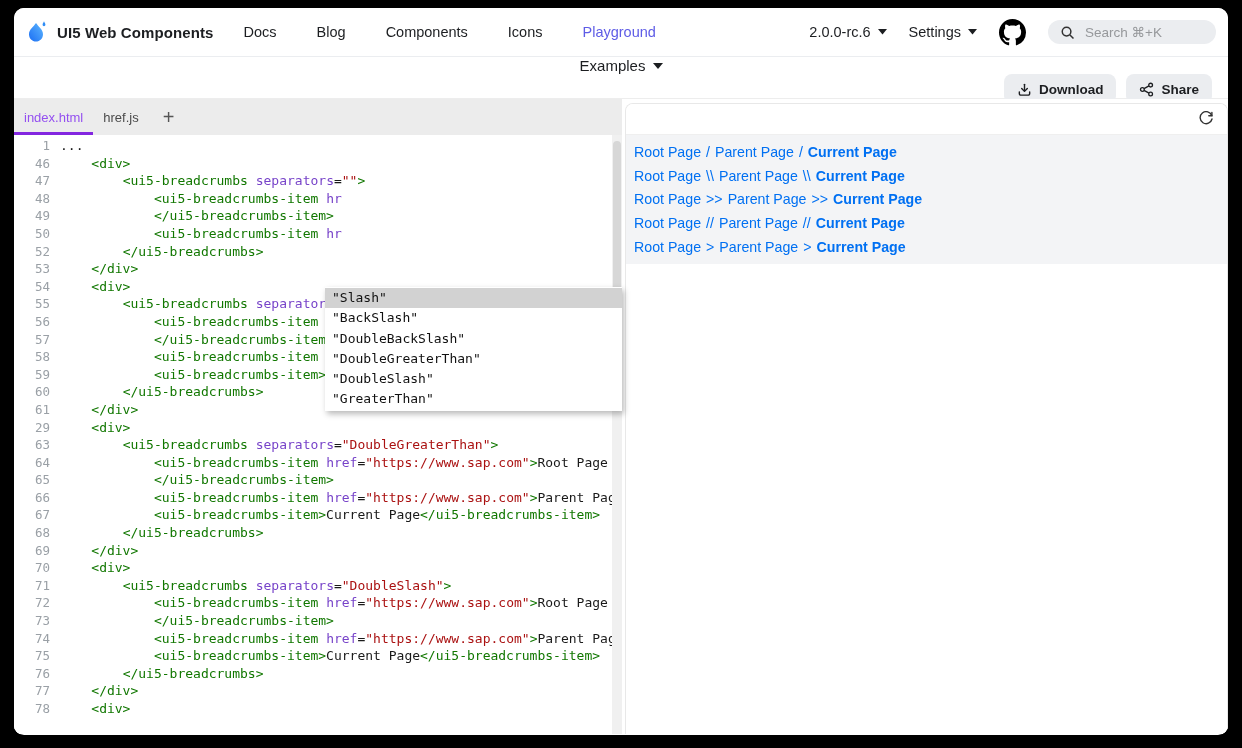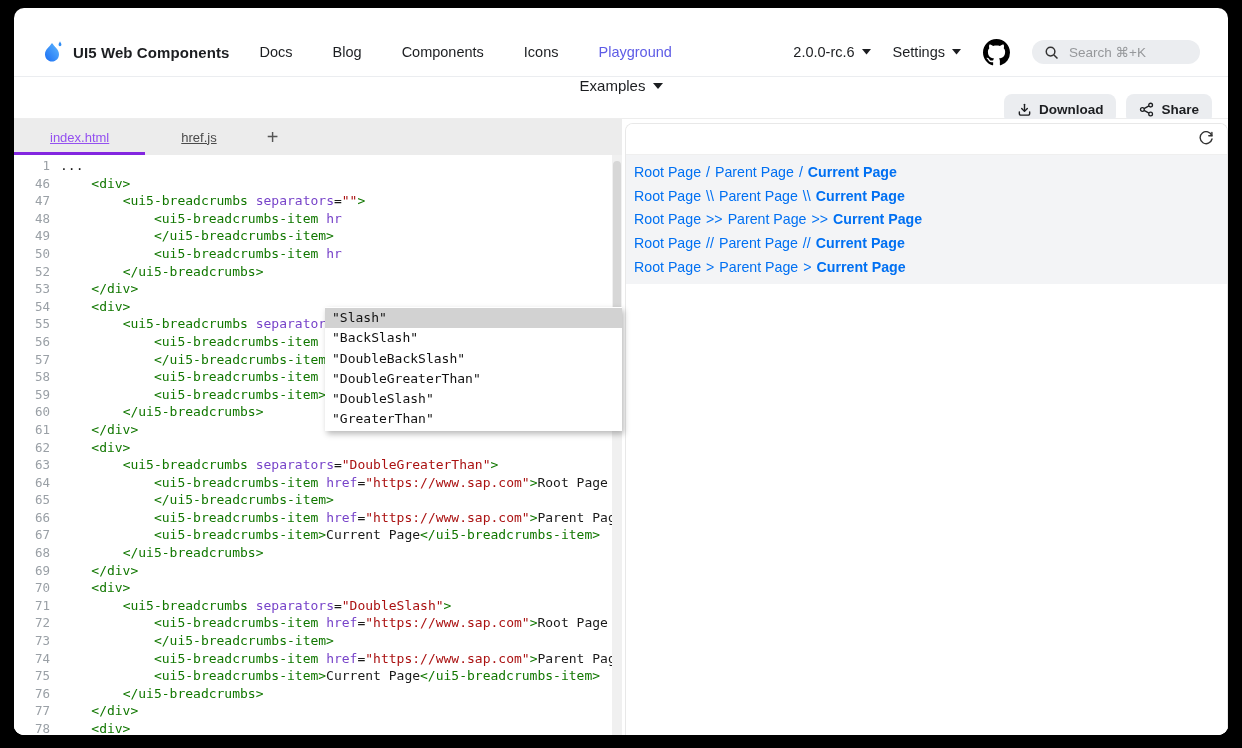--- a/index.html
+++ b/index.html
@@ -6,22 +6,22 @@
   body{
     width:1242px;height:748px;background:#000;position:relative;overflow:hidden;
     font-family:"Liberation Sans", sans-serif;
   }
   .screen{
     position:absolute;left:14px;top:8px;width:1214px;height:727px;
     background:#fff;border-radius:10px;overflow:hidden;
   }
   
   .header{
-    height:49px;display:flex;align-items:center;padding:0 28px;
-    border-bottom:1px solid #ebedf0;background:#fff;box-sizing:border-box;margin-top:20px;
+    height:49px;display:flex;align-items:center;padding:0 12px;
+    border-bottom:1px solid #ebedf0;background:#fff;box-sizing:border-box;
   }
   .brand{display:flex;align-items:center;gap:9px;cursor:pointer;}
   .brand-title{font-size:15px;font-weight:700;color:#1c1e21;letter-spacing:.1px;}
   .nav{display:flex;align-items:center;gap:40px;margin-left:30px;}
   .nav-item{font-size:14.5px;color:#1c1e21;cursor:pointer;}
   .nav-item.active{color:#5e5ce6;}
   .header-right{margin-left:auto;display:flex;align-items:center;gap:22px;}
   .drop{display:flex;align-items:center;gap:7px;font-size:14.5px;color:#1c1e21;cursor:pointer;}
   .caret{width:9px;height:6px;display:inline-block;}
   .gh{width:27px;height:27px;display:flex;align-items:center;}
@@ -44,21 +44,21 @@
   .tb-btn{
     height:30px;border-radius:8px;background:#ebedf0;border:none;display:flex;align-items:center;
     gap:7px;padding:0 13px;font-size:13.5px;font-weight:600;color:#1c1e21;cursor:pointer;
     font-family:"Liberation Sans",sans-serif;
   }
   
   .main{display:flex;height:635px;position:relative;background:#fff;}
   .editor{width:608px;display:flex;flex-direction:column;position:relative;background:#fff;}
   .tabbar{height:36px;background:#ececec;display:flex;align-items:stretch;flex:0 0 36px;}
   .tab{
-    position:relative;display:flex;align-items:center;padding:0 36px;font-size:13px;color:#4a4a4a;cursor:pointer;text-decoration:underline;
+    position:relative;display:flex;align-items:center;padding:0 10px;font-size:13px;color:#4a4a4a;cursor:pointer;
   }
   .tab.active{color:#9450f0;}
   .tab.active::after{content:"";position:absolute;left:0;right:0;bottom:0;height:3px;background:#8326e0;}
   .tab-add{display:flex;align-items:center;padding:0 14px;font-size:20px;font-weight:300;color:#555;cursor:pointer;}
   .code-area{
     position:relative;flex:1;background:#fff;overflow:hidden;padding-top:2px;
     font-family:"DejaVu Sans Mono","Liberation Mono",monospace;font-size:13px;line-height:17.6px;
   }
   .code-row{display:flex;white-space:pre;height:17.6px;}
   .gutter{
@@ -214,21 +214,21 @@
           <div class="code-row"><span class="gutter">52</span><span class="code-text"><span class="tk-p">        </span><span class="tk-t">&lt;/ui5-breadcrumbs&gt;</span></span></div>
           <div class="code-row"><span class="gutter">53</span><span class="code-text"><span class="tk-p">    </span><span class="tk-t">&lt;/div&gt;</span></span></div>
           <div class="code-row"><span class="gutter">54</span><span class="code-text"><span class="tk-p">    </span><span class="tk-t">&lt;div&gt;</span></span></div>
           <div class="code-row"><span class="gutter">55</span><span class="code-text"><span class="tk-p">        </span><span class="tk-t">&lt;ui5-breadcrumbs</span><span class="tk-p"> </span><span class="tk-a">separators</span><span class="tk-p">=</span><span class="tk-s">"DoubleBackSlash"</span><span class="tk-t">&gt;</span></span></div>
           <div class="code-row"><span class="gutter">56</span><span class="code-text"><span class="tk-p">            </span><span class="tk-t">&lt;ui5-breadcrumbs-item</span><span class="tk-p"> </span><span class="tk-a">href</span><span class="tk-p">=</span><span class="tk-s">"https://www.sap.com"</span><span class="tk-t">&gt;</span><span class="tk-p">Root Page</span></span></div>
           <div class="code-row"><span class="gutter">57</span><span class="code-text"><span class="tk-p">            </span><span class="tk-t">&lt;/ui5-breadcrumbs-item&gt;</span></span></div>
           <div class="code-row"><span class="gutter">58</span><span class="code-text"><span class="tk-p">            </span><span class="tk-t">&lt;ui5-breadcrumbs-item</span><span class="tk-p"> </span><span class="tk-a">href</span><span class="tk-p">=</span><span class="tk-s">"https://www.sap.com"</span><span class="tk-t">&gt;</span><span class="tk-p">Parent Page</span></span></div>
           <div class="code-row"><span class="gutter">59</span><span class="code-text"><span class="tk-p">            </span><span class="tk-t">&lt;ui5-breadcrumbs-item&gt;</span><span class="tk-p">Current Page</span><span class="tk-t">&lt;/ui5-breadcrumbs-item&gt;</span></span></div>
           <div class="code-row"><span class="gutter">60</span><span class="code-text"><span class="tk-p">        </span><span class="tk-t">&lt;/ui5-breadcrumbs&gt;</span></span></div>
           <div class="code-row"><span class="gutter">61</span><span class="code-text"><span class="tk-p">    </span><span class="tk-t">&lt;/div&gt;</span></span></div>
-          <div class="code-row"><span class="gutter">62</span><span class="code-text"><span class="tk-p">    </span><span class="tk-t">&lt;div&gt;</span></span></div>
+          <div class="code-row"><span class="gutter">29</span><span class="code-text"><span class="tk-p">    </span><span class="tk-t">&lt;div&gt;</span></span></div>
           <div class="code-row"><span class="gutter">63</span><span class="code-text"><span class="tk-p">        </span><span class="tk-t">&lt;ui5-breadcrumbs</span><span class="tk-p"> </span><span class="tk-a">separators</span><span class="tk-p">=</span><span class="tk-s">"DoubleGreaterThan"</span><span class="tk-t">&gt;</span></span></div>
           <div class="code-row"><span class="gutter">64</span><span class="code-text"><span class="tk-p">            </span><span class="tk-t">&lt;ui5-breadcrumbs-item</span><span class="tk-p"> </span><span class="tk-a">href</span><span class="tk-p">=</span><span class="tk-s">"https://www.sap.com"</span><span class="tk-t">&gt;</span><span class="tk-p">Root Page</span></span></div>
           <div class="code-row"><span class="gutter">65</span><span class="code-text"><span class="tk-p">            </span><span class="tk-t">&lt;/ui5-breadcrumbs-item&gt;</span></span></div>
           <div class="code-row"><span class="gutter">66</span><span class="code-text"><span class="tk-p">            </span><span class="tk-t">&lt;ui5-breadcrumbs-item</span><span class="tk-p"> </span><span class="tk-a">href</span><span class="tk-p">=</span><span class="tk-s">"https://www.sap.com"</span><span class="tk-t">&gt;</span><span class="tk-p">Parent Page</span></span></div>
           <div class="code-row"><span class="gutter">67</span><span class="code-text"><span class="tk-p">            </span><span class="tk-t">&lt;ui5-breadcrumbs-item&gt;</span><span class="tk-p">Current Page</span><span class="tk-t">&lt;/ui5-breadcrumbs-item&gt;</span></span></div>
           <div class="code-row"><span class="gutter">68</span><span class="code-text"><span class="tk-p">        </span><span class="tk-t">&lt;/ui5-breadcrumbs&gt;</span></span></div>
           <div class="code-row"><span class="gutter">69</span><span class="code-text"><span class="tk-p">    </span><span class="tk-t">&lt;/div&gt;</span></span></div>
           <div class="code-row"><span class="gutter">70</span><span class="code-text"><span class="tk-p">    </span><span class="tk-t">&lt;div&gt;</span></span></div>
           <div class="code-row"><span class="gutter">71</span><span class="code-text"><span class="tk-p">        </span><span class="tk-t">&lt;ui5-breadcrumbs</span><span class="tk-p"> </span><span class="tk-a">separators</span><span class="tk-p">=</span><span class="tk-s">"DoubleSlash"</span><span class="tk-t">&gt;</span></span></div>
           <div class="code-row"><span class="gutter">72</span><span class="code-text"><span class="tk-p">            </span><span class="tk-t">&lt;ui5-breadcrumbs-item</span><span class="tk-p"> </span><span class="tk-a">href</span><span class="tk-p">=</span><span class="tk-s">"https://www.sap.com"</span><span class="tk-t">&gt;</span><span class="tk-p">Root Page</span></span></div>

